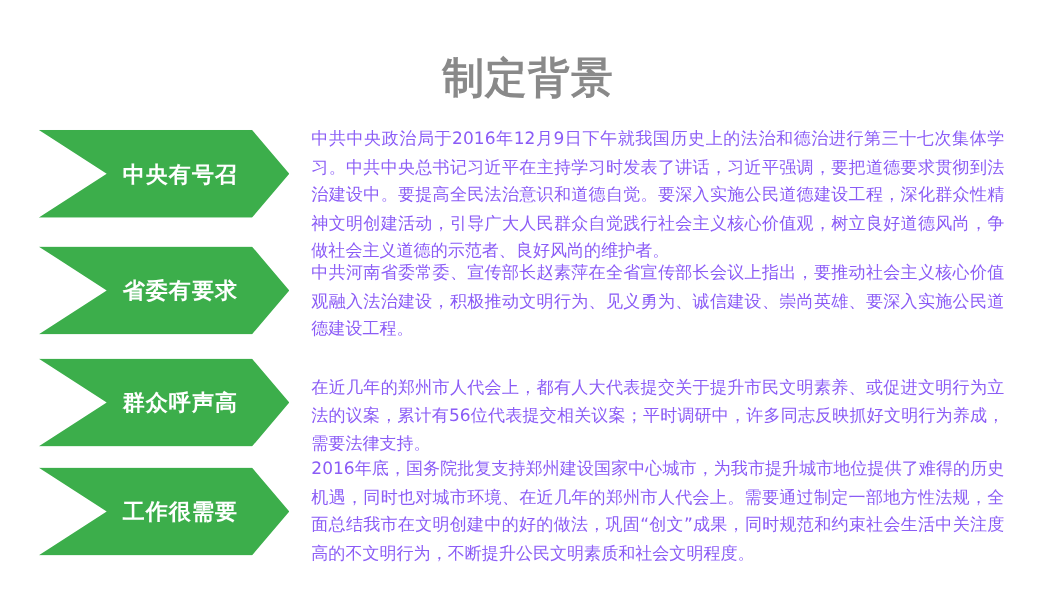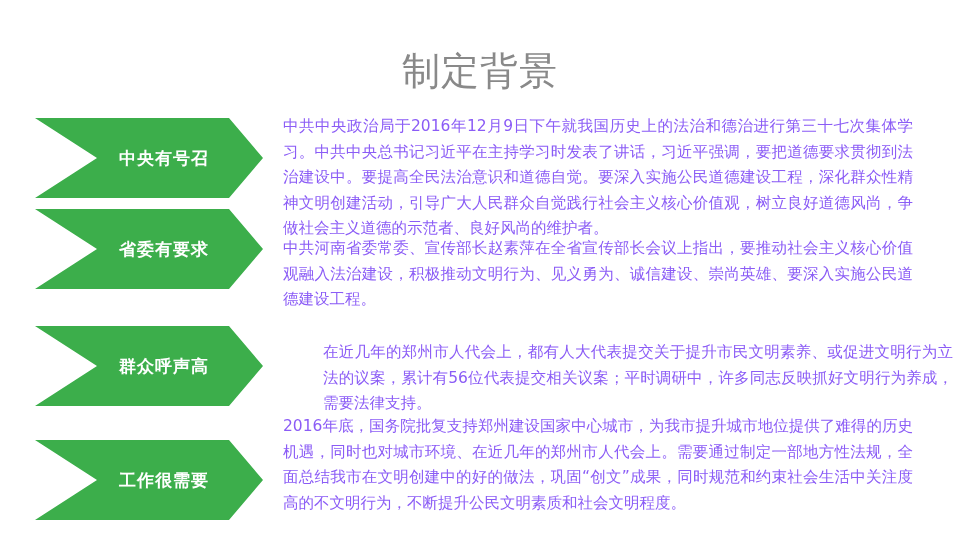--- a/index.html
+++ b/index.html
@@ -16,62 +16,62 @@
     overflow: hidden;
   }
   .title {
     position: absolute;
     top: 46px;
     left: 0;
     width: 100%;
     margin: 0;
     text-align: center;
     font-size: 38px;
-    font-weight: normal;
+    font-weight: bold;
     color: #898989;
     letter-spacing: 1px;
   }
   .arrow {
     position: absolute;
     left: 35px;
     width: 228px;
     height: 80px;
     background: #3cae4b;
     clip-path: polygon(0 0, calc(100% - 34px) 0, 100% 50%, calc(100% - 34px) 100%, 0 100%, 62px 50%);
     display: flex;
     align-items: center;
     justify-content: center;
     padding-left: 52px;
     padding-right: 22px;
     box-sizing: border-box;
   }
   .arrow-label {
     color: #ffffff;
-    font-size: 17px;
+    font-size: 20px;
     font-weight: bold;
     letter-spacing: 1px;
     white-space: nowrap;
   }
   .para {
     position: absolute;
     left: 283px;
     width: 630px;
     margin: 0;
     font-size: 15.5px;
     line-height: 25.5px;
     color: #8b5cf6;
     text-align: justify;
   }
   #arrow-1 { top: 118px; }
-  #arrow-2 { top: 209px; }
+  #arrow-2 { top: 224px; }
   #arrow-3 { top: 326px; font-family: Liberation Serif, serif; }
-  #arrow-4 { top: 440px; }
+  #arrow-4 { top: 425px; }
   #para-1 { top: 114px; }
   #para-2 { top: 236px; }
-  #para-3 { top: 340px; margin-left: 40px; }
+  #para-3 { top: 340px; }
   #para-4 { top: 414px; }
 </style>
 </head>
 <body>
 
 <div class="slide">
 
   <h1 class="title">制定背景</h1>
 
   <div class="arrow" id="arrow-1">

